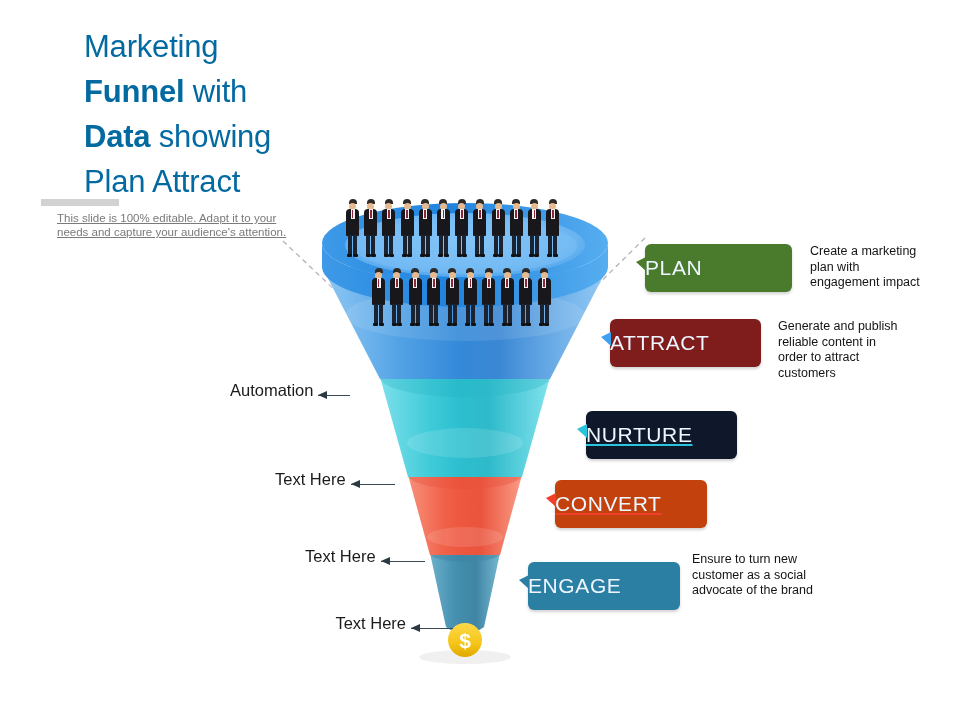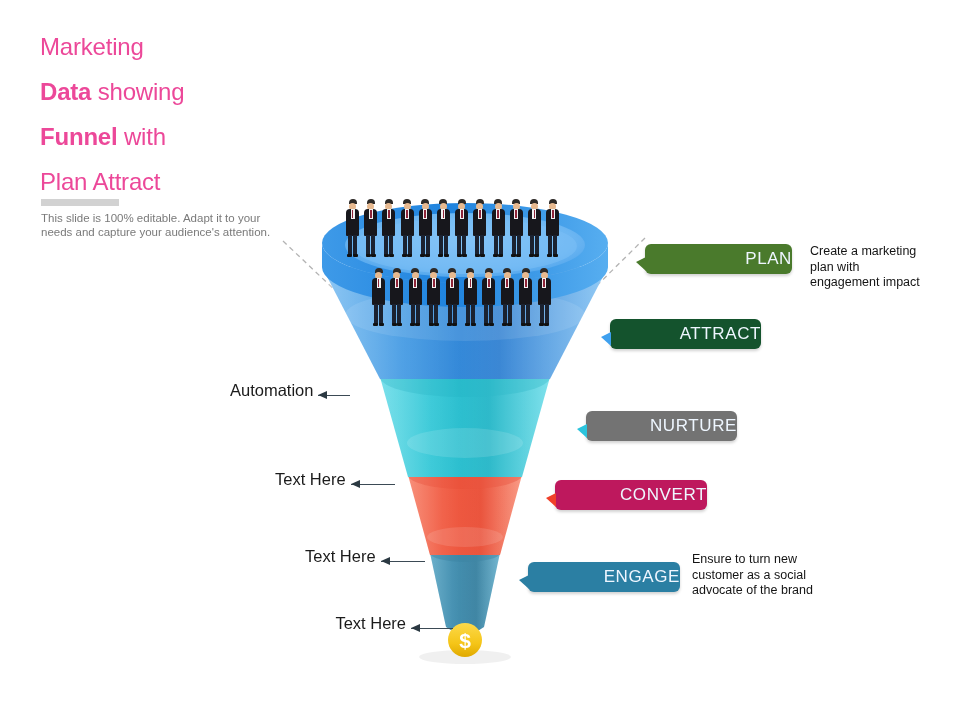--- a/index.html
+++ b/index.html
@@ -7,32 +7,32 @@
     width: 960px; height: 720px;
     background: #ffffff;
     font-family: "Liberation Sans", sans-serif;
     overflow: hidden;
   }
   #slide { position: relative; width: 960px; height: 720px; background:#fff; }
 
   
   #title-block { position: absolute; left: 40px; top: 24px; width: 330px; }
   .title-line {
-    font-size: 24px; line-height: 45px; color: #ec4899;
-    letter-spacing: -0.2px; white-space: nowrap;
+    font-size: 31px; line-height: 45px; color: #0369a1;
+    letter-spacing: -0.2px; white-space: nowrap; margin-left: 44px;
   }
   .t-bold { font-weight: bold; }
   .t-reg  { font-weight: normal; }
   #title-rule {
     position: absolute; left: 41px; top: 199px;
     width: 78px; height: 7px; background: #d2d2d2;
   }
   #subtitle {
-    position: absolute; left: 41px; top: 211px; width: 250px;
-    font-size: 11.5px; line-height: 14px; color: #7a7a7a;
+    position: absolute; left: 57px; top: 211px; width: 250px;
+    font-size: 11.5px; line-height: 14px; color: #7a7a7a; text-decoration: underline;
   }
 
   
   #funnel-wrap { position: absolute; left: 300px; top: 185px; width: 330px; height: 500px; }
   #funnel-svg { display:block; width: 330px; height: 500px; }
 
   
   .people-row { position: absolute; display: flex; }
   #people-row-top    { left: 345px; top: 199px; gap: 3.2px; }
   #people-row-bottom { left: 371px; top: 268px; gap: 3.4px; }
@@ -60,23 +60,23 @@
     position: absolute; left: 0; top: 0;
     width: 0; height: 0;
     border-top: 4.5px solid transparent;
     border-bottom: 4.5px solid transparent;
     border-right: 9px solid #2b3942;
   }
 
   
   .badge-row { position: absolute; display: flex; align-items: flex-start; }
   .badge {
-    position: relative; display: flex; align-items: center; justify-content: flex-end;
-    height: 30px; border-radius: 6px; color: #eef6ff;
-    font-size: 17px; letter-spacing: 0.6px;
+    position: relative; display: flex; align-items: center; justify-content: flex-start;
+    height: 48px; border-radius: 6px; color: #eef6ff;
+    font-size: 21px; letter-spacing: 0.6px;
     box-shadow: 0 2px 3px rgba(0,0,0,0.18);
   }
   .badge::after {
     content: ""; position: absolute; left: -9px; top: 13px;
     width: 0; height: 0;
     border-top: 5px solid transparent;
     border-bottom: 9px solid transparent;
     border-right: 10px solid currentColor;
   }
   .badge-desc {
@@ -89,24 +89,24 @@
 </head>
 <body>
 
 <div id="slide">
 
   <div id="title-block">
     <div class="title-line">
       <span class="t-reg">Marketing</span>
     </div>
     <div class="title-line">
+      <span class="t-bold">Funnel</span><span class="t-reg"> with</span>
+    </div>
+    <div class="title-line">
       <span class="t-bold">Data</span><span class="t-reg"> showing</span>
-    </div>
-    <div class="title-line">
-      <span class="t-bold">Funnel</span><span class="t-reg"> with</span>
     </div>
     <div class="title-line">
       <span class="t-reg">Plan Attract</span>
     </div>
   </div>
   <div id="title-rule"></div>
   <div id="subtitle">This slide is 100% editable. Adapt it to your needs and capture your audience's attention.</div>
 
   <svg id="guides">
     <defs>
@@ -475,33 +475,34 @@
   </div>
 
   <div class="badge-row" style="left:645px; top:244px;">
     <div class="badge" id="badge-plan" style="width: 147px; background-color: rgb(74, 122, 44); color: rgb(74, 122, 44);">
       <span style="color: rgb(238, 246, 255);">PLAN</span>
     </div>
     <div class="badge-desc" style="width:118px; margin-left:18px;">Create a marketing plan with engagement impact</div>
   </div>
 
   <div class="badge-row" style="left:610px; top:319px;">
-    <div class="badge" id="badge-attract" style="width: 151px; background-color: #14532d; color: rgb(63, 160, 238);">
+    <div class="badge" id="badge-attract" style="width: 151px; background-color: #7f1d1d; color: rgb(63, 160, 238);">
       <span style="color: rgb(238, 246, 255);">ATTRACT</span>
     </div>
+    <div class="badge-desc" style="width:128px; margin-left:17px;">Generate and publish reliable content in order to attract customers</div>
   </div>
 
   <div class="badge-row" style="left:586px; top:411px;">
-    <div class="badge" id="badge-nurture" style="width: 151px; background-color: #737373; color: rgb(44, 196, 221);">
+    <div class="badge" id="badge-nurture" style="width: 151px; background-color: #0f172a; color: rgb(44, 196, 221); text-decoration: underline;">
       <span style="color: rgb(238, 246, 255);">NURTURE</span>
     </div>
   </div>
 
   <div class="badge-row" style="left:555px; top:480px;">
-    <div class="badge" id="badge-convert" style="width: 152px; background-color: #be185d; color: rgb(240, 64, 42);">
+    <div class="badge" id="badge-convert" style="width: 152px; background-color: #c2410c; color: rgb(240, 64, 42); text-decoration: underline;">
       <span style="color: rgb(238, 246, 255);">CONVERT</span>
     </div>
   </div>
 
   <div class="badge-row" style="left:528px; top:562px;">
     <div class="badge" id="badge-engage" style="width: 152px; background-color: rgb(43, 127, 163); color: rgb(43, 127, 163);">
       <span style="color: rgb(238, 246, 255);">ENGAGE</span>
     </div>
     <div class="badge-desc" style="width:122px; margin-left:12px; margin-top:-10px;">Ensure to turn new customer as a social advocate of the brand</div>
   </div>

